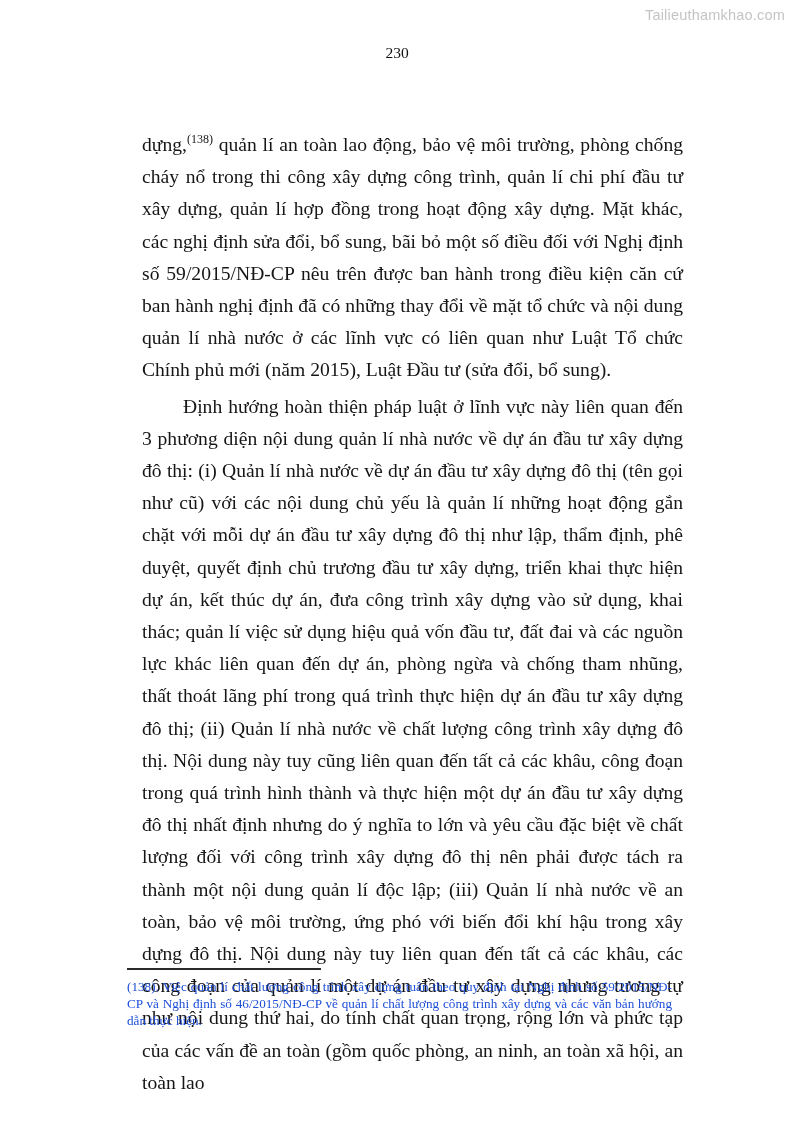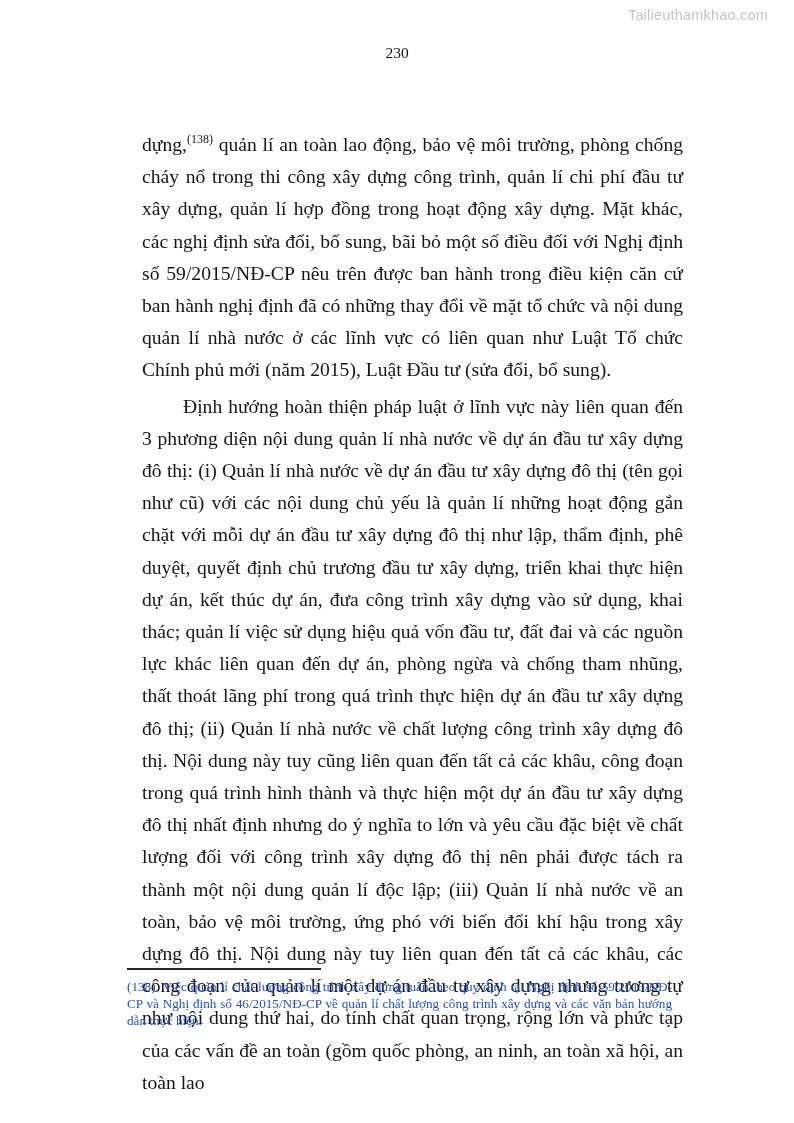--- a/index.html
+++ b/index.html
@@ -12,21 +12,21 @@
     width: 794px;
     height: 1123px;
     background: #ffffff;
     overflow: hidden;
     font-family: "Liberation Serif", "DejaVu Serif", serif;
     color: #1c1c1c;
   }
   .watermark {
     position: absolute;
     top: 7px;
-    right: 26px;
+    right: 9px;
     font-family: "Liberation Sans", "DejaVu Sans", sans-serif;
     font-size: 14.5px;
     color: #c4c4c4;
     letter-spacing: 0.2px;
   }
   .page-number {
     position: absolute;
     top: 44px;
     left: 0;
     width: 100%;

